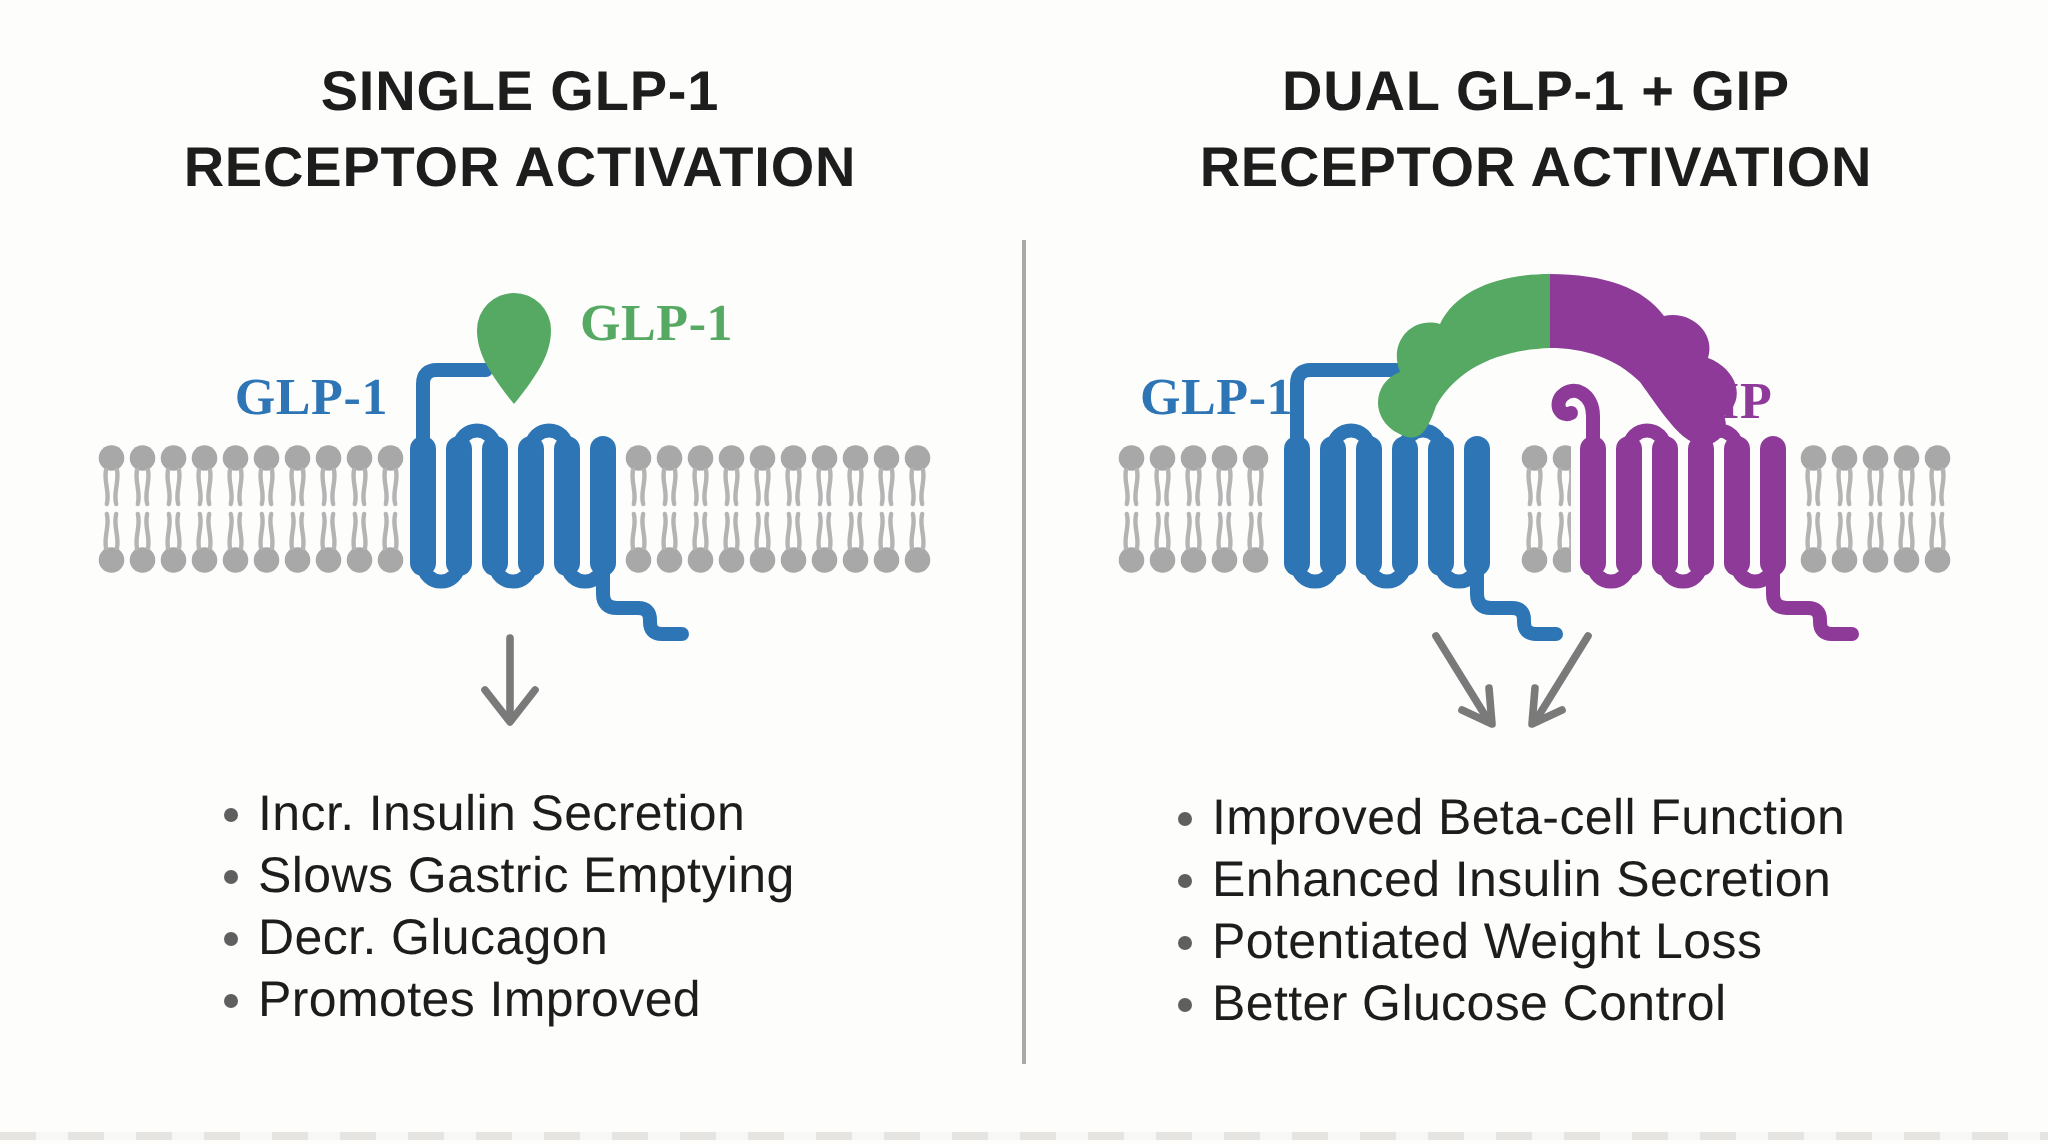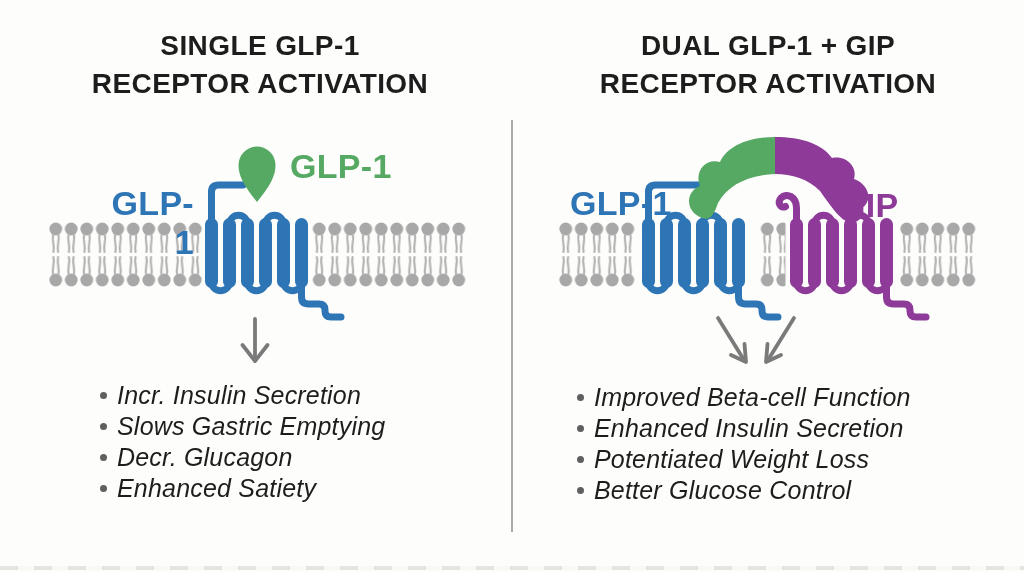--- a/index.html
+++ b/index.html
@@ -8,21 +8,21 @@
     --divider-gray:#9b9b9b; --bullet-gray:#5f5f5f; --background:#fdfdfb;
   }
   html,body{margin:0;padding:0;background:var(--background);}
   .stage{position:relative;width:1024px;height:572px;overflow:hidden;
          background:var(--background);font-family:"Liberation Sans",sans-serif;}
   .title{position:absolute;width:420px;text-align:center;color:var(--ink);
          font-weight:700;font-size:28px;line-height:38px;letter-spacing:.4px;}
   .title-left{left:50px;top:27px;}
   .title-right{left:558px;top:27px;}
   .title span{display:block;}
-  .rlabel{position:absolute;font-weight:700;font-size:34px;letter-spacing:.3px;}
+  .rlabel{position:absolute;font-weight:700;font-size:26px;letter-spacing:.3px;font-family:Liberation Serif, serif;}
   .lbl-blue{color:var(--blue);}
   .lbl-green{color:var(--green);}
   .lbl-purple{color:var(--purple);}
   .lbl-glp1-left{left:96px;top:184px;width:98px;text-align:right;}
   .lbl-ligand-left{left:290px;top:147px;}
   .lbl-glp1-right{left:570px;top:184px;}
   .lbl-gip-right{left:839px;top:186px;}
   .panel-svg{position:absolute;}
   .svg-left{left:20px;top:130px;}
   .svg-right{left:530px;top:130px;}
@@ -33,21 +33,21 @@
   .c-purple{color:var(--purple);}
   .rec-fill{fill:currentColor;}
   .rec-stroke{stroke:currentColor;stroke-width:7;fill:none;stroke-linecap:round;}
   .arrow path{stroke:var(--arrow-gray);stroke-width:3.8;fill:none;
               stroke-linecap:round;stroke-linejoin:round;}
   .arrow{position:absolute;}
   .arrow-left{left:233px;top:316px;}
   .arrow-right{left:690px;top:310px;}
   .divider{position:absolute;left:511px;top:120px;width:2px;height:412px;
            background:var(--divider-gray);opacity:.85;}
-  .effects{position:absolute;list-style:none;margin:0;padding:0;font-style:italic;}
+  .effects{position:absolute;list-style:none;margin:12px;padding:0;}
   .effects-left{left:100px;top:380px;}
   .effects-right{left:577px;top:382px;}
   .effects li{display:flex;align-items:center;gap:10px;height:31px;
               font-size:25px;color:var(--ink);letter-spacing:.2px;}
   .dot{width:7px;height:7px;border-radius:50%;background:var(--bullet-gray);flex:0 0 auto;}
   .bottom-noise{position:absolute;left:0;right:0;bottom:2px;height:4px;opacity:.5;
     background:repeating-linear-gradient(90deg,rgba(150,145,135,.45) 0 18px,rgba(150,145,135,.1) 18px 34px);}
 </style>
 </head>
 <body>
@@ -146,21 +146,21 @@
       <li>
       <span class="dot"></span>
       <span>Slows Gastric Emptying</span>
     </li>
       <li>
       <span class="dot"></span>
       <span>Decr. Glucagon</span>
     </li>
       <li>
       <span class="dot"></span>
-      <span>Enhanced Satiety</span>
+      <span>Promotes Improved</span>
     </li>
     </ul>
   <ul class="effects effects-right">
       <li>
       <span class="dot"></span>
       <span>Improved Beta-cell Function</span>
     </li>
       <li>
       <span class="dot"></span>
       <span>Enhanced Insulin Secretion</span>

